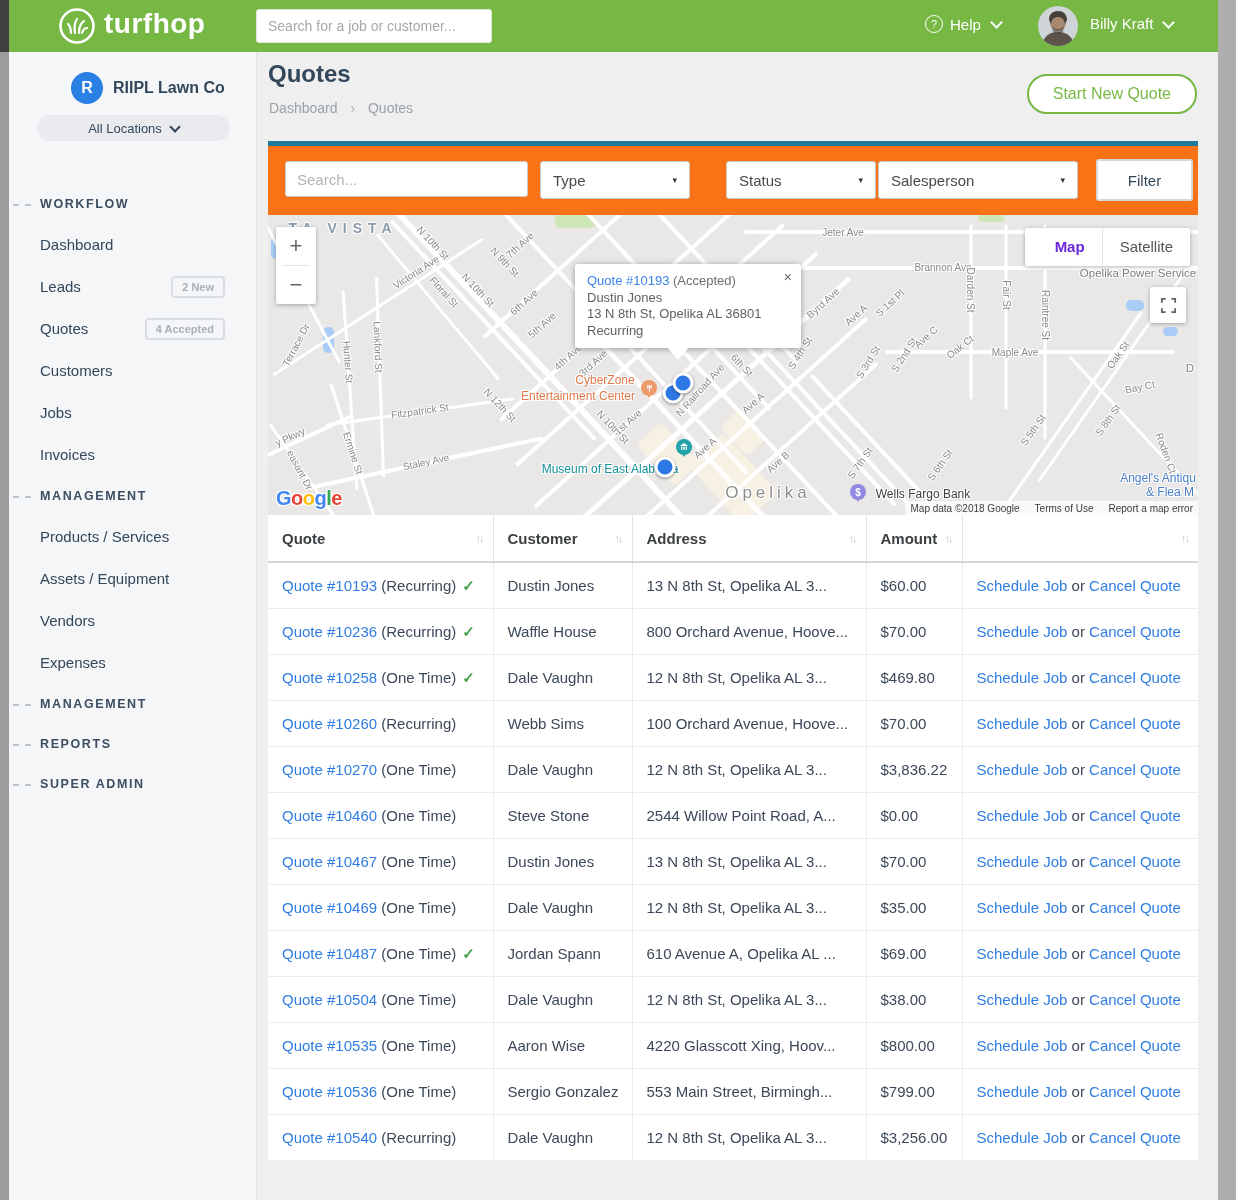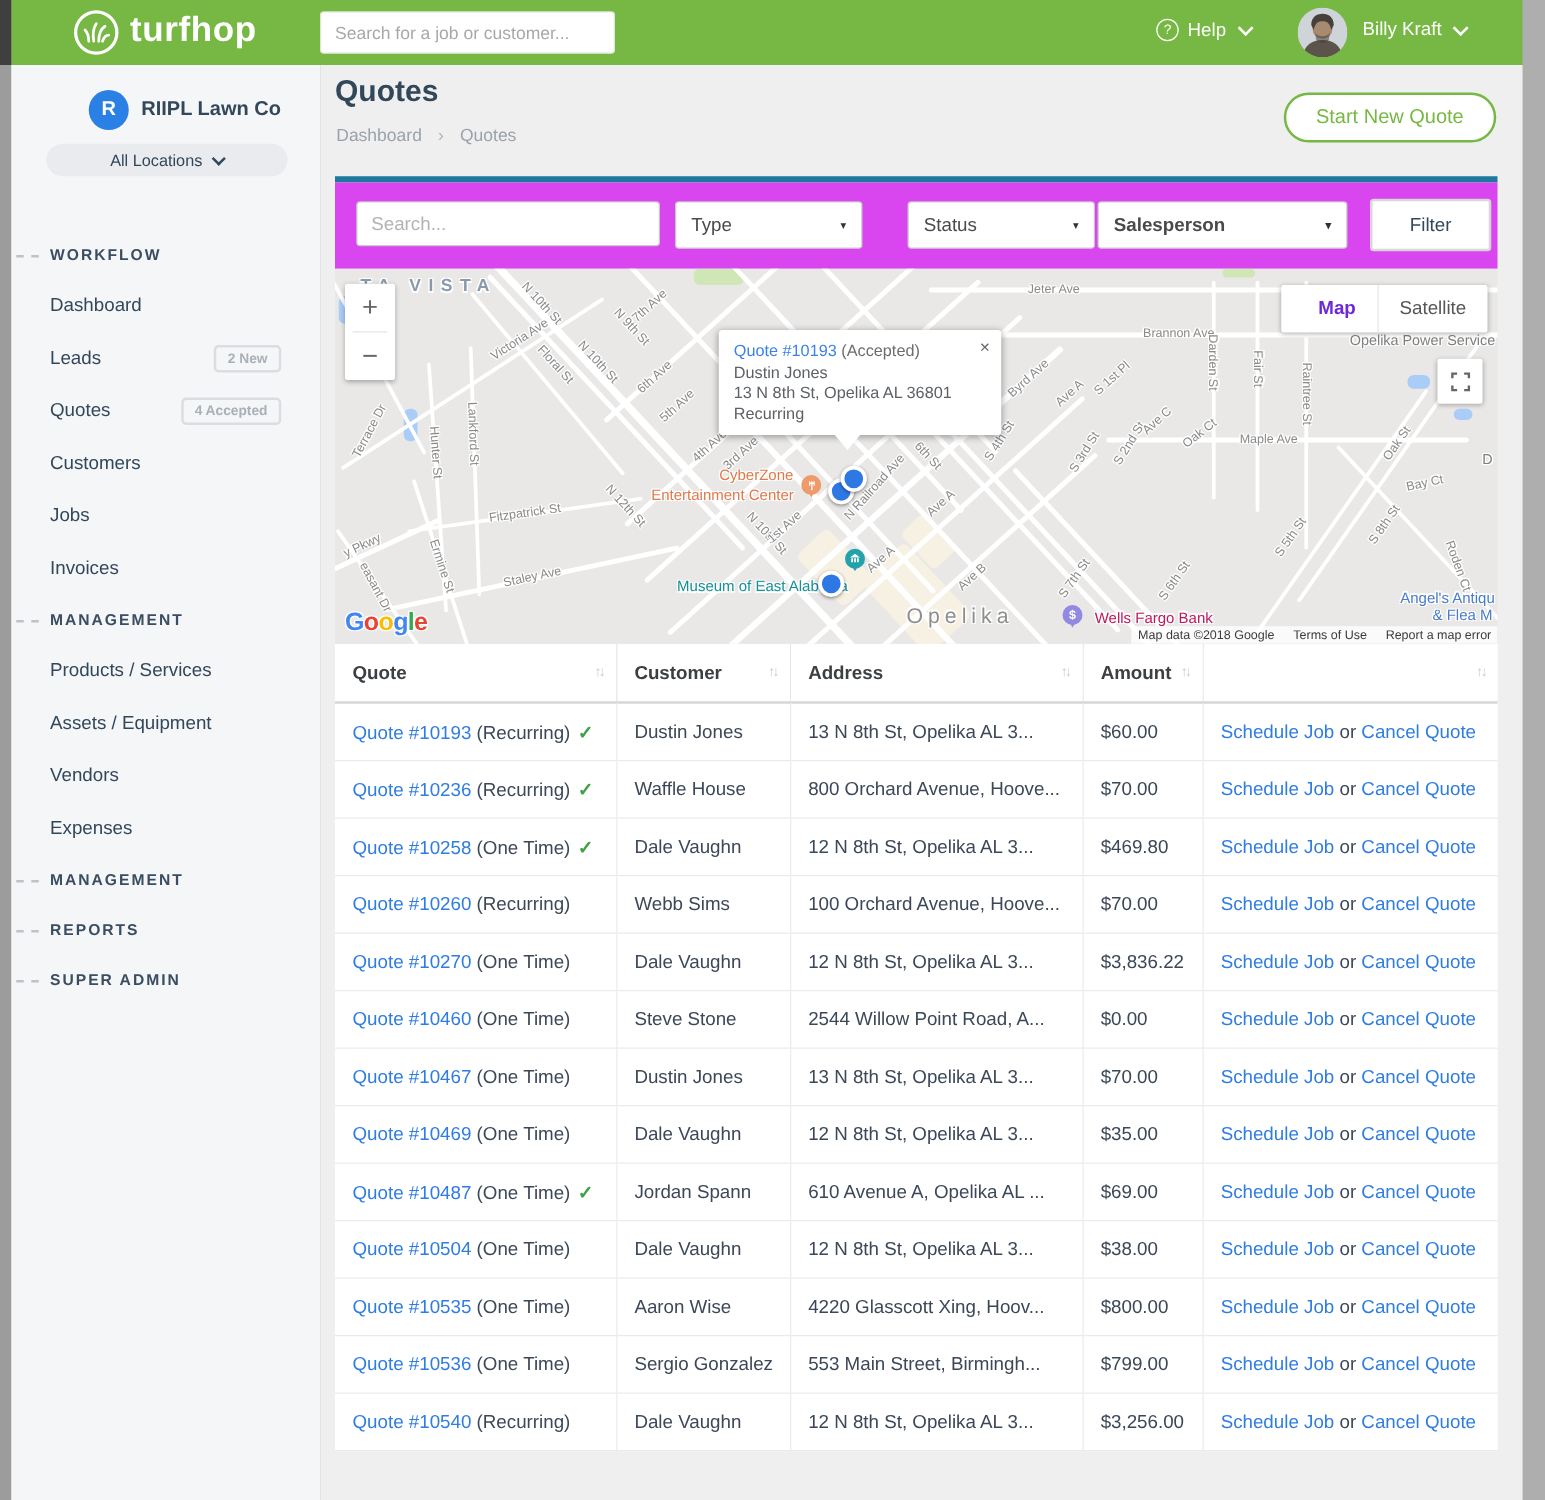--- a/index.html
+++ b/index.html
@@ -40,45 +40,45 @@
     padding:2px 9px;font-size:11px;font-weight:700;color:#a9b0b8;line-height:14px;background:transparent;}
   
   .main{position:absolute;left:257px;top:52px;width:961px;height:1148px;background:#efefef;z-index:4;}
   .page-title{position:absolute;left:11px;top:8px;font-size:24px;font-weight:700;color:#33475b;}
   .breadcrumb{position:absolute;left:12px;top:48px;font-size:14px;color:#9aa2ab;}
   .breadcrumb .sep{margin:0 9px;color:#aab2ba;}
   .start-btn{position:absolute;right:21px;top:22px;height:40px;line-height:36px;border:2px solid #76b843;border-radius:21px;
     color:#76b843;background:#fff;font-size:16px;padding:0 24px;box-sizing:border-box;cursor:pointer;}
   .panel{position:absolute;left:11px;top:89px;width:930px;}
   .teal-bar{height:5px;background:#1e7a9c;}
-  .filterbar{height:69px;background:#d946ef;position:relative;}
+  .filterbar{height:69px;background:#f97316;position:relative;}
   .f-search{position:absolute;left:17px;top:15px;width:219px;height:34px;border:1px solid #c9c9c9;border-radius:3px;
     font-size:15px;padding:0 11px;color:#444;outline:none;}
   .f-search::placeholder{color:#b3b3b3;}
   .f-select{position:absolute;top:15px;height:38px;border:1px solid #c9c9c9;border-radius:3px;background:#fff;font-size:15px;
     color:#4a4a4a;display:flex;align-items:center;justify-content:space-between;padding:0 12px;box-sizing:border-box;cursor:pointer;gap:12px;}
   #type-select{left:272px;width:150px;}
   #status-select{left:442px;width:150px;margin-left:16px;}
-  #salesperson-select{left:610px;width:200px;font-weight:bold;}
+  #salesperson-select{left:610px;width:200px;}
   .caret{font-size:9px;color:#333;margin-left:10px;}
   .filter-btn{position:absolute;left:828px;top:13px;width:97px;height:42px;border:2px solid #d7d7d7;border-radius:3px;
     background:#fff;font-size:15px;color:#33475b;box-sizing:border-box;text-align:center;line-height:38px;cursor:pointer;}
   
   .map{height:300px;background:#e9e8e6;position:relative;overflow:hidden;}
   .patch{position:absolute;border-radius:5px;z-index:1;}
   .street{position:absolute;background:#fff;border-radius:2px;z-index:2;}
   .mlabel{position:absolute;font-size:10px;color:#8a8a8a;white-space:nowrap;z-index:3;
     text-shadow:1px 1px 0 #fff,-1px 1px 0 #fff,1px -1px 0 #fff,-1px -1px 0 #fff;}
   .mlabel.area{font-size:14px;font-weight:700;color:#8a99ab;letter-spacing:6px;}
   .mlabel.city{font-size:17px;color:#8e8e8e;letter-spacing:4px;}
   .mlabel.poi-orange{color:#e0794a;font-size:12px;}
   .mlabel.poi-teal{color:#12919b;font-size:12px;}
   .mlabel.poi-gray{color:#7f7f7f;font-size:11.5px;}
   .mlabel.poi-blue{color:#4a7dc9;font-size:12px;}
-  .mlabel.poi-indigo{color:#be185d;font-size:12px;}
+  .mlabel.poi-indigo{color:#404040;font-size:12px;}
   .pin{position:absolute;width:16px;height:16px;border-radius:50%;transform:translate(-50%,-50%);
     display:flex;align-items:center;justify-content:center;z-index:4;}
   .pin::after{content:"";position:absolute;top:13px;left:5px;border-left:3px solid transparent;border-right:3px solid transparent;border-top:5px solid;}
   .pin-food{background:#ef9a6b;color:#ef9a6b;}
   .pin-museum{background:#23a2ab;color:#23a2ab;}
   .pin-bank{background:#9189e2;color:#9189e2;font-size:10px;font-weight:700;}
   .pin-bank span{color:#fff;}
   .marker{position:absolute;width:15px;height:15px;background:#2e78e4;border:3px solid #fff;border-radius:50%;
     box-shadow:0 1px 3px rgba(0,0,0,.45);transform:translate(-50%,-50%);z-index:5;cursor:pointer;}
   .zoomctl{position:absolute;left:8px;top:12px;width:40px;height:77px;background:#fff;border-radius:2px;

